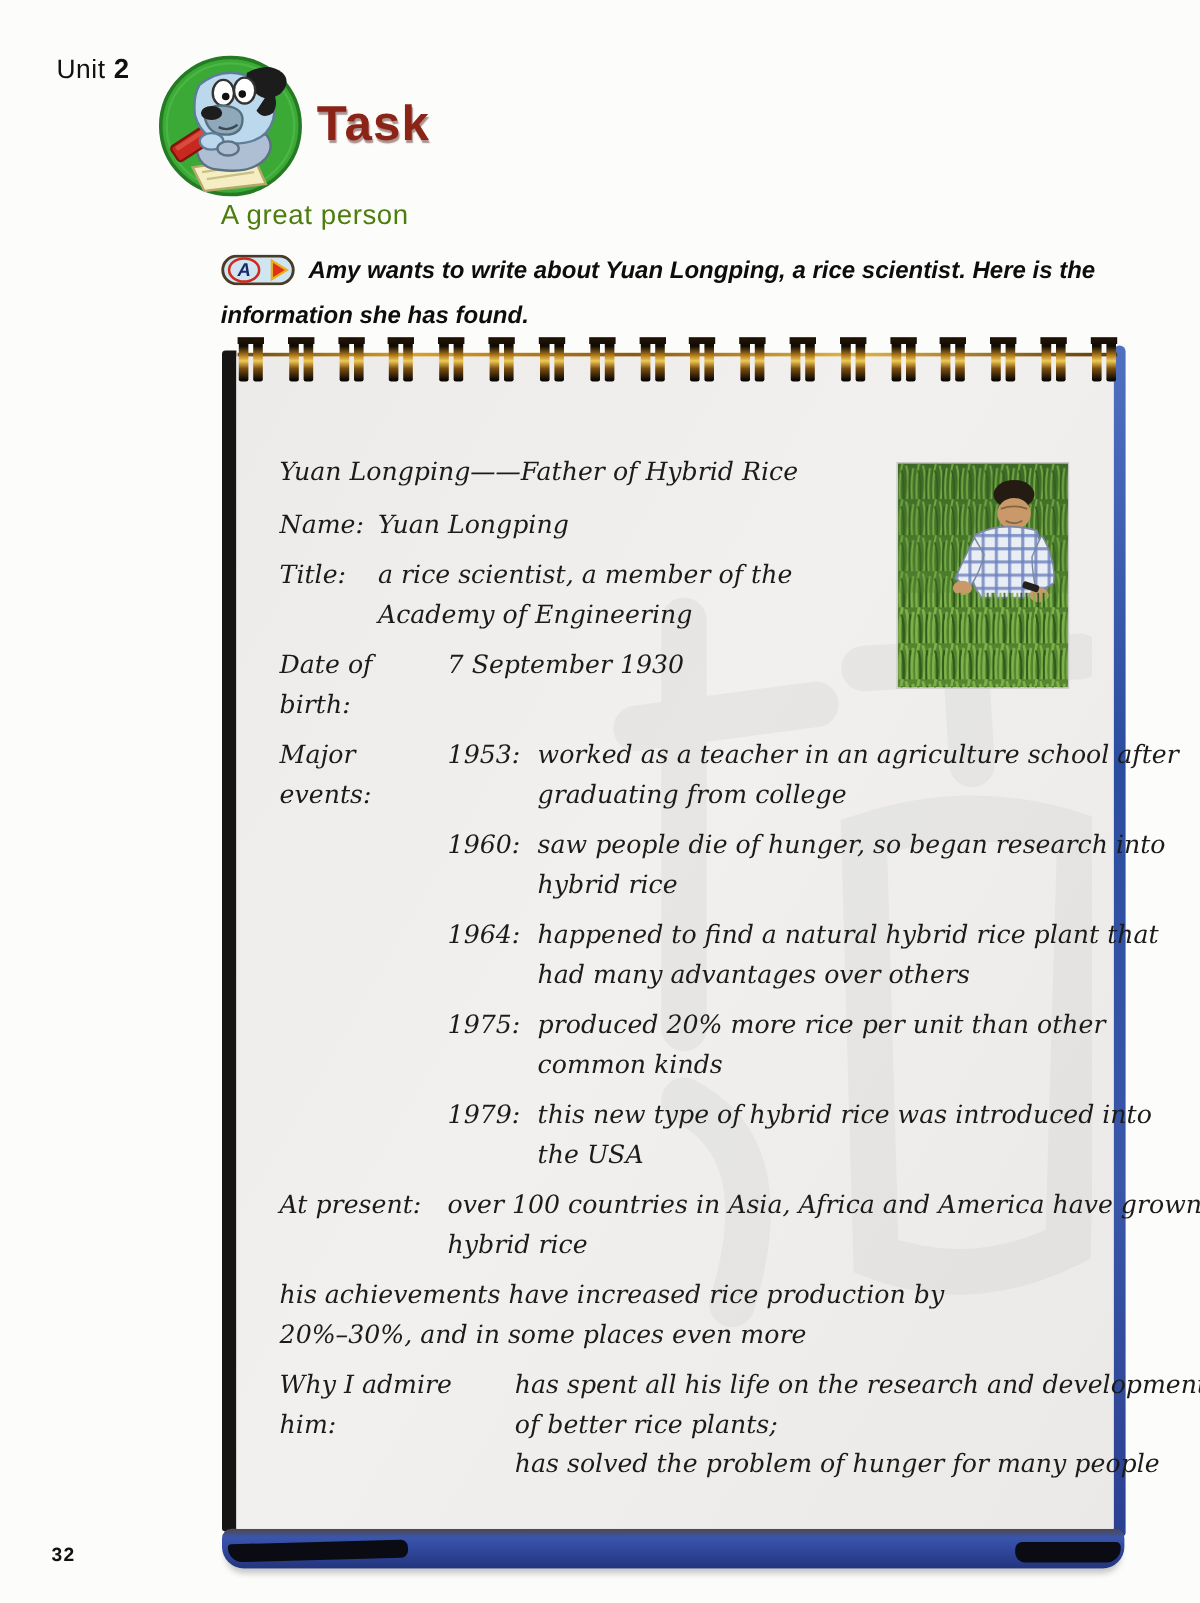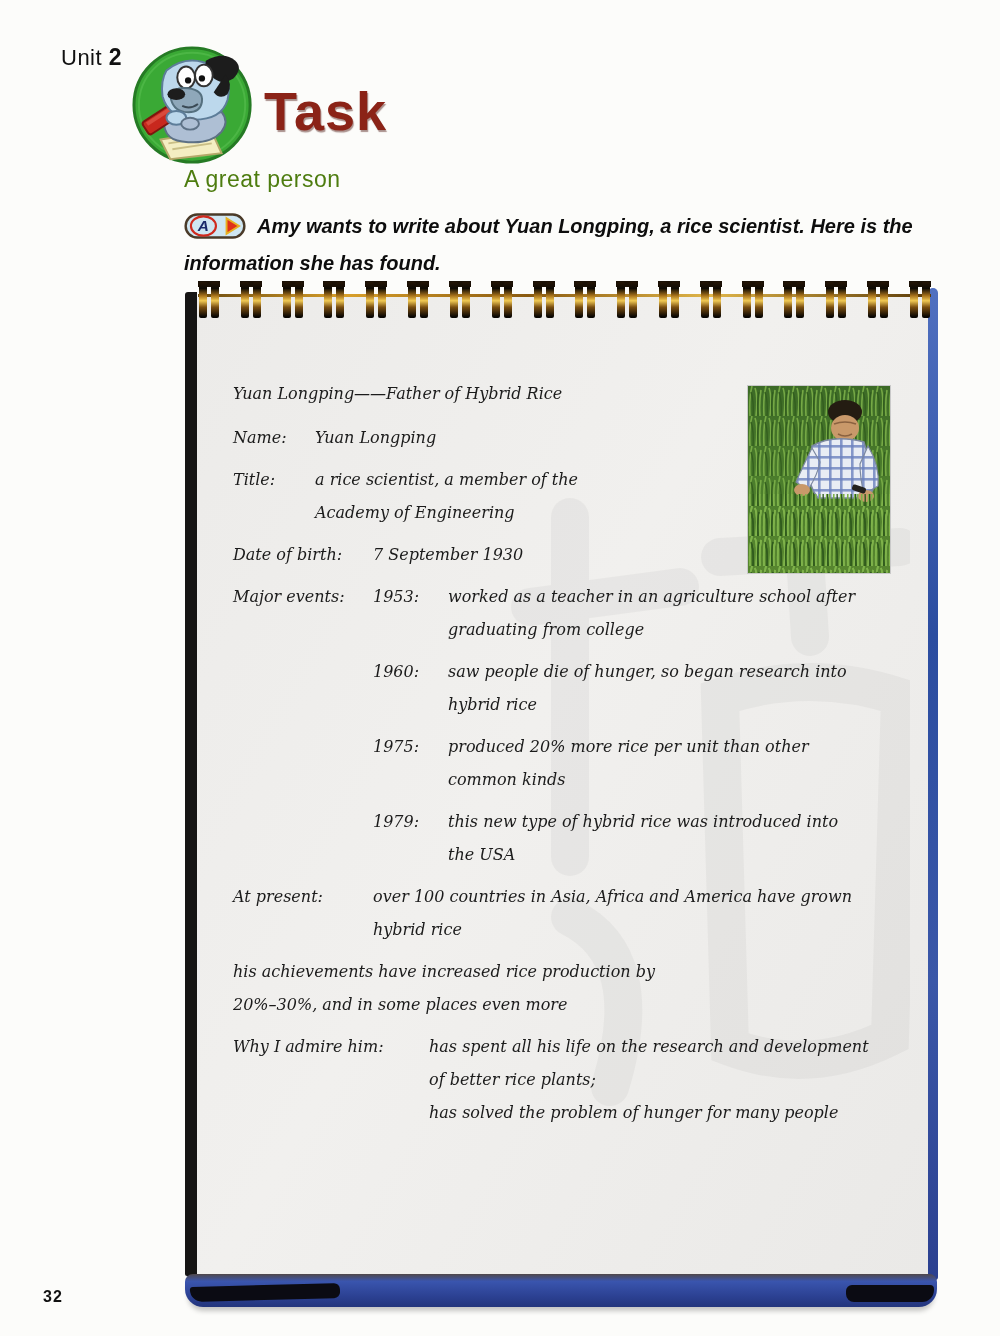--- a/index.html
+++ b/index.html
@@ -3,26 +3,26 @@
 <meta charset="utf-8">
 <style>
   html,body{margin:0;padding:0;}
   body{
     width:1000px;height:1336px;position:relative;overflow:hidden;
     background:#fcfcfa;
     font-family:"Liberation Sans", sans-serif;
     color:#111;
   }
   
-  .unit{position:absolute;left:61px;top:44px;font-size:22px;letter-spacing:.5px;text-align:right;}
+  .unit{position:absolute;left:47px;top:44px;font-size:22px;letter-spacing:.5px;text-align:right;}
   .unit .unit-num{font-weight:bold;font-size:23px;}
   .mascot{position:absolute;left:131px;top:44px;width:128px;height:122px;}
   .task-title{
     position:absolute;left:264px;top:80px;
-    font-size:54px;font-weight:bold;letter-spacing:1px;
+    font-size:41px;font-weight:bold;letter-spacing:1px;
     color:#8b2317;text-shadow:1px 2px 1px rgba(70,15,8,.45);
   }
   .great{
     position:absolute;left:184px;top:166px;margin:0;
     font-size:23px;font-weight:normal;color:#4d7c0f;letter-spacing:.5px;
   }
   .intro{
     position:absolute;left:184px;top:211px;width:748px;
     font-style:italic;font-weight:bold;font-size:20px;line-height:31px;color:#0d0d0d;
   }
@@ -76,21 +76,21 @@
 
   .photo{
     position:absolute;left:551px;top:89px;width:142px;height:187px;z-index:2;
     outline:1px solid #c9c9c9;
   }
 
   
   .nb-content{
     position:absolute;left:36px;top:80px;right:14px;z-index:1;
     font-family:"DejaVu Serif", serif;font-style:italic;
-    font-size:16px;color:#1b1b1b;
+    font-size:21px;color:#1b1b1b;
   }
   .nb-line{line-height:33px;white-space:nowrap;}
   .nb-title{margin-bottom:11px;line-height:33px;white-space:nowrap;}
   .nb-row{display:flex;margin-bottom:9px;}
   .nb-label{flex:0 0 140px;line-height:33px;}
   .nb-label.narrow{flex-basis:82px;}
   .nb-label.widest{flex-basis:196px;}
   .nb-year{flex:0 0 75px;line-height:33px;}
   .nb-text{min-width:0;}
 
@@ -243,20 +243,28 @@
         <div class="nb-row">
           <div class="nb-label"></div>
           <div class="nb-year">1960:</div>
           <div class="nb-text">
             <div class="nb-line">saw people die of hunger, so began research into</div>
             <div class="nb-line">hybrid rice</div>
           </div>
         </div>
         <div class="nb-row">
           <div class="nb-label"></div>
+          <div class="nb-year">1964:</div>
+          <div class="nb-text">
+            <div class="nb-line">happened to find a natural hybrid rice plant that</div>
+            <div class="nb-line">had many advantages over others</div>
+          </div>
+        </div>
+        <div class="nb-row">
+          <div class="nb-label"></div>
           <div class="nb-year">1975:</div>
           <div class="nb-text">
             <div class="nb-line">produced 20% more rice per unit than other</div>
             <div class="nb-line">common kinds</div>
           </div>
         </div>
         <div class="nb-row">
           <div class="nb-label"></div>
           <div class="nb-year">1979:</div>
           <div class="nb-text">

